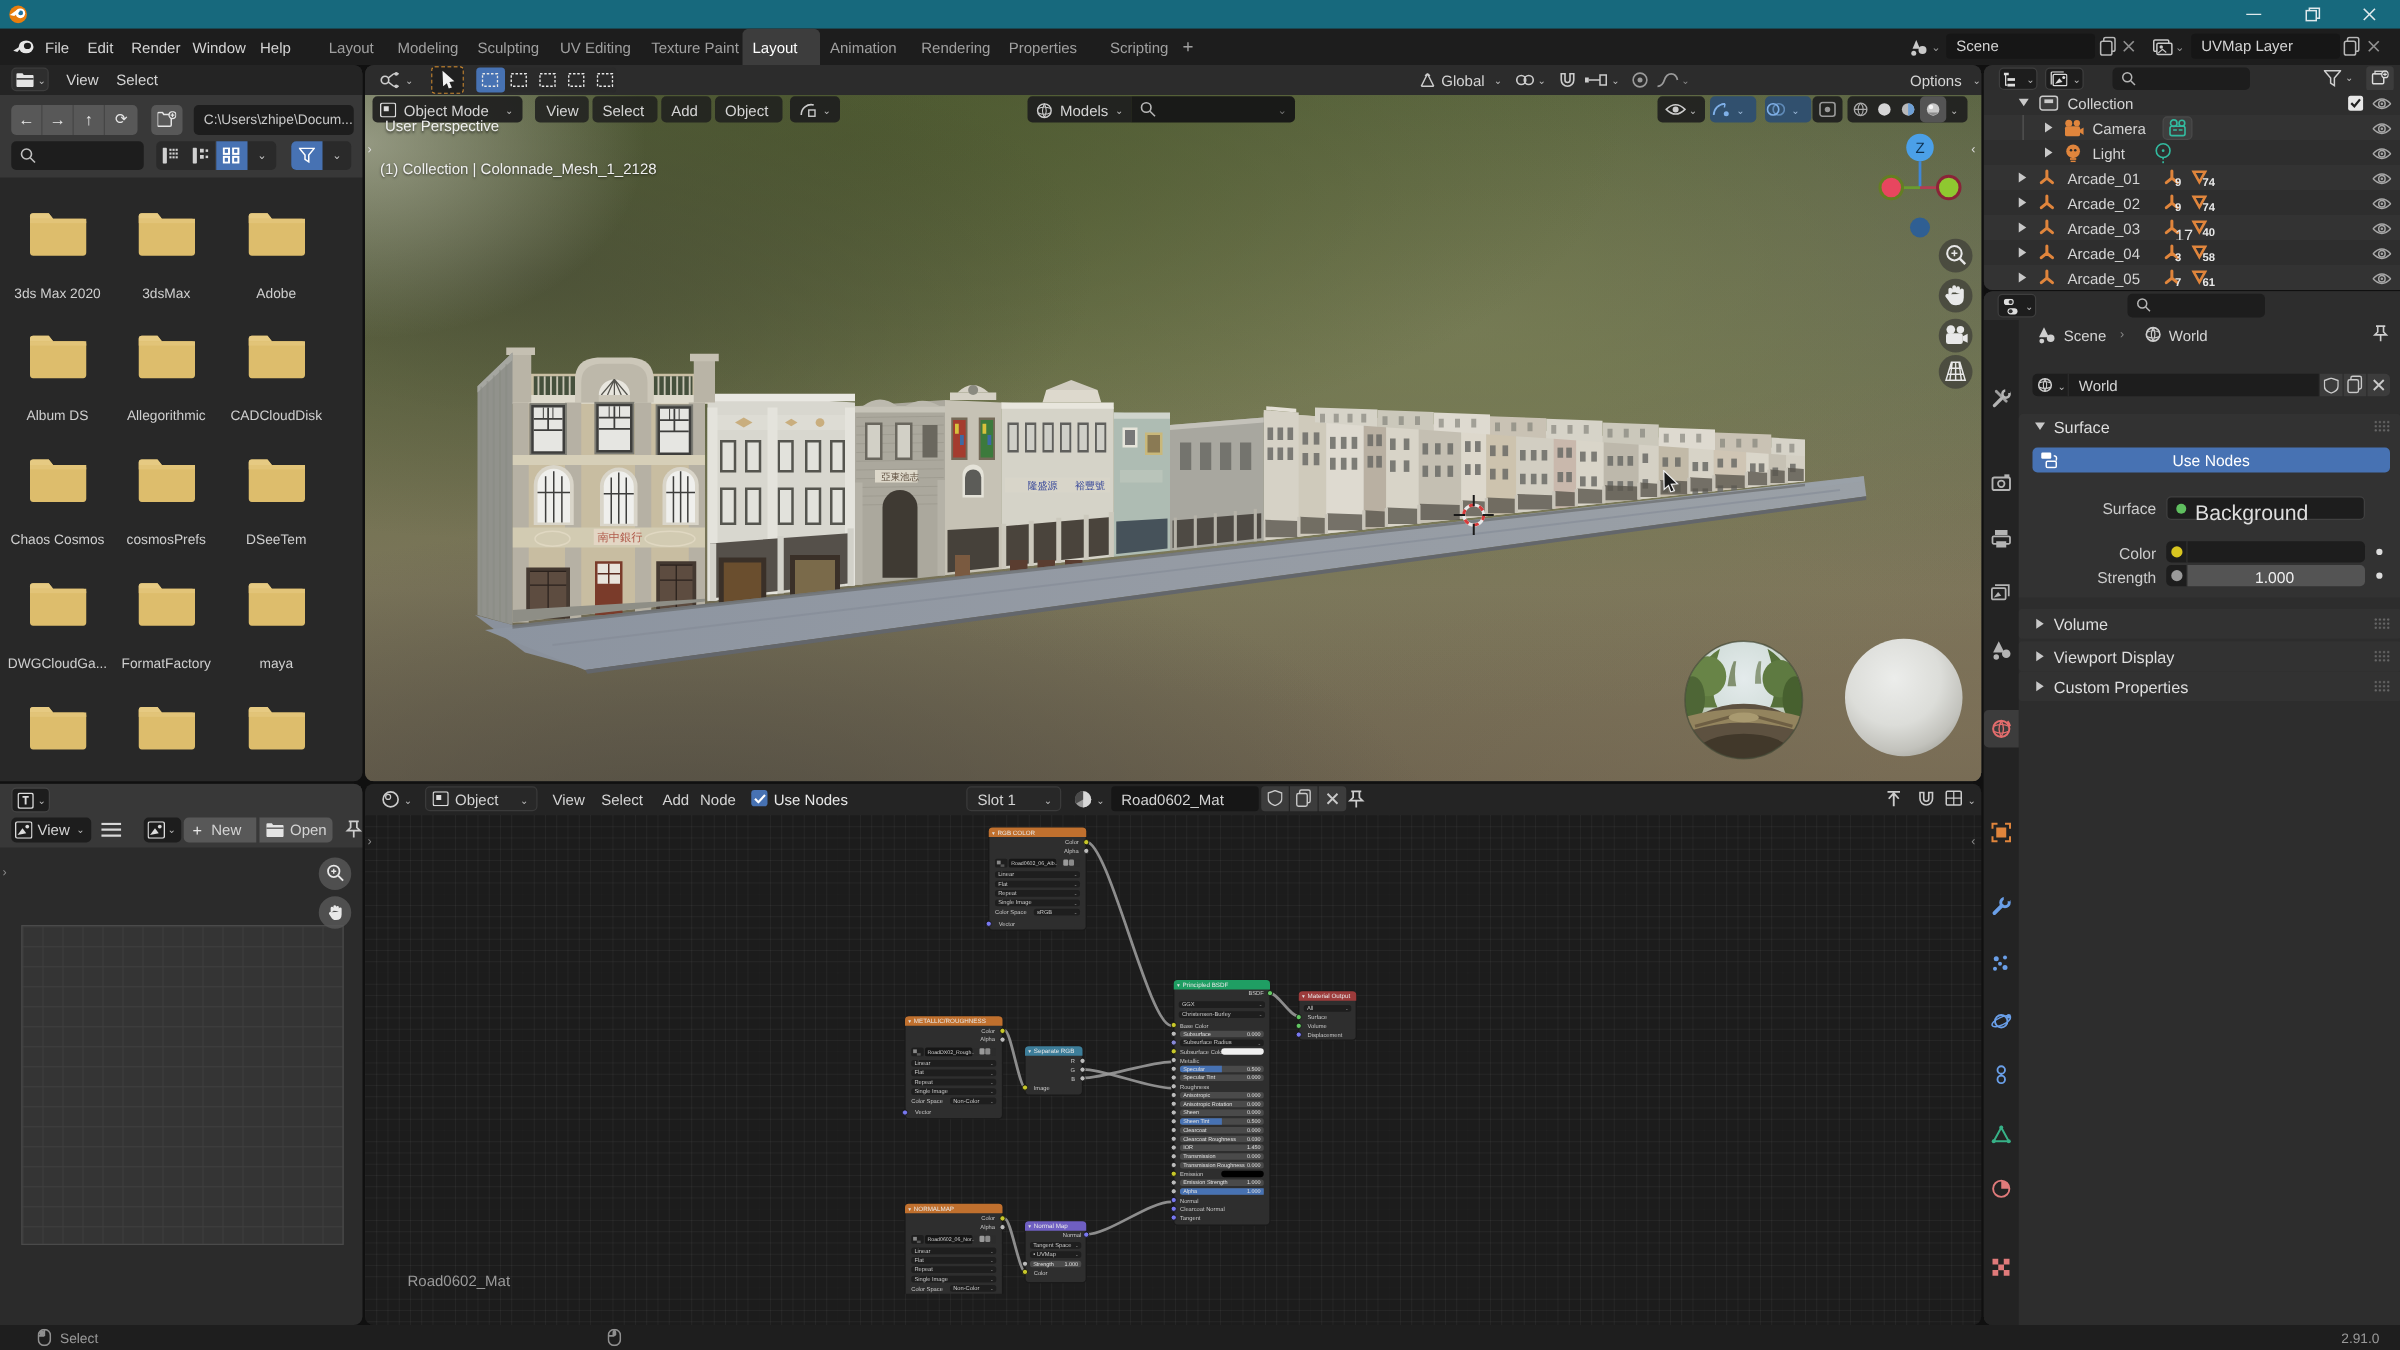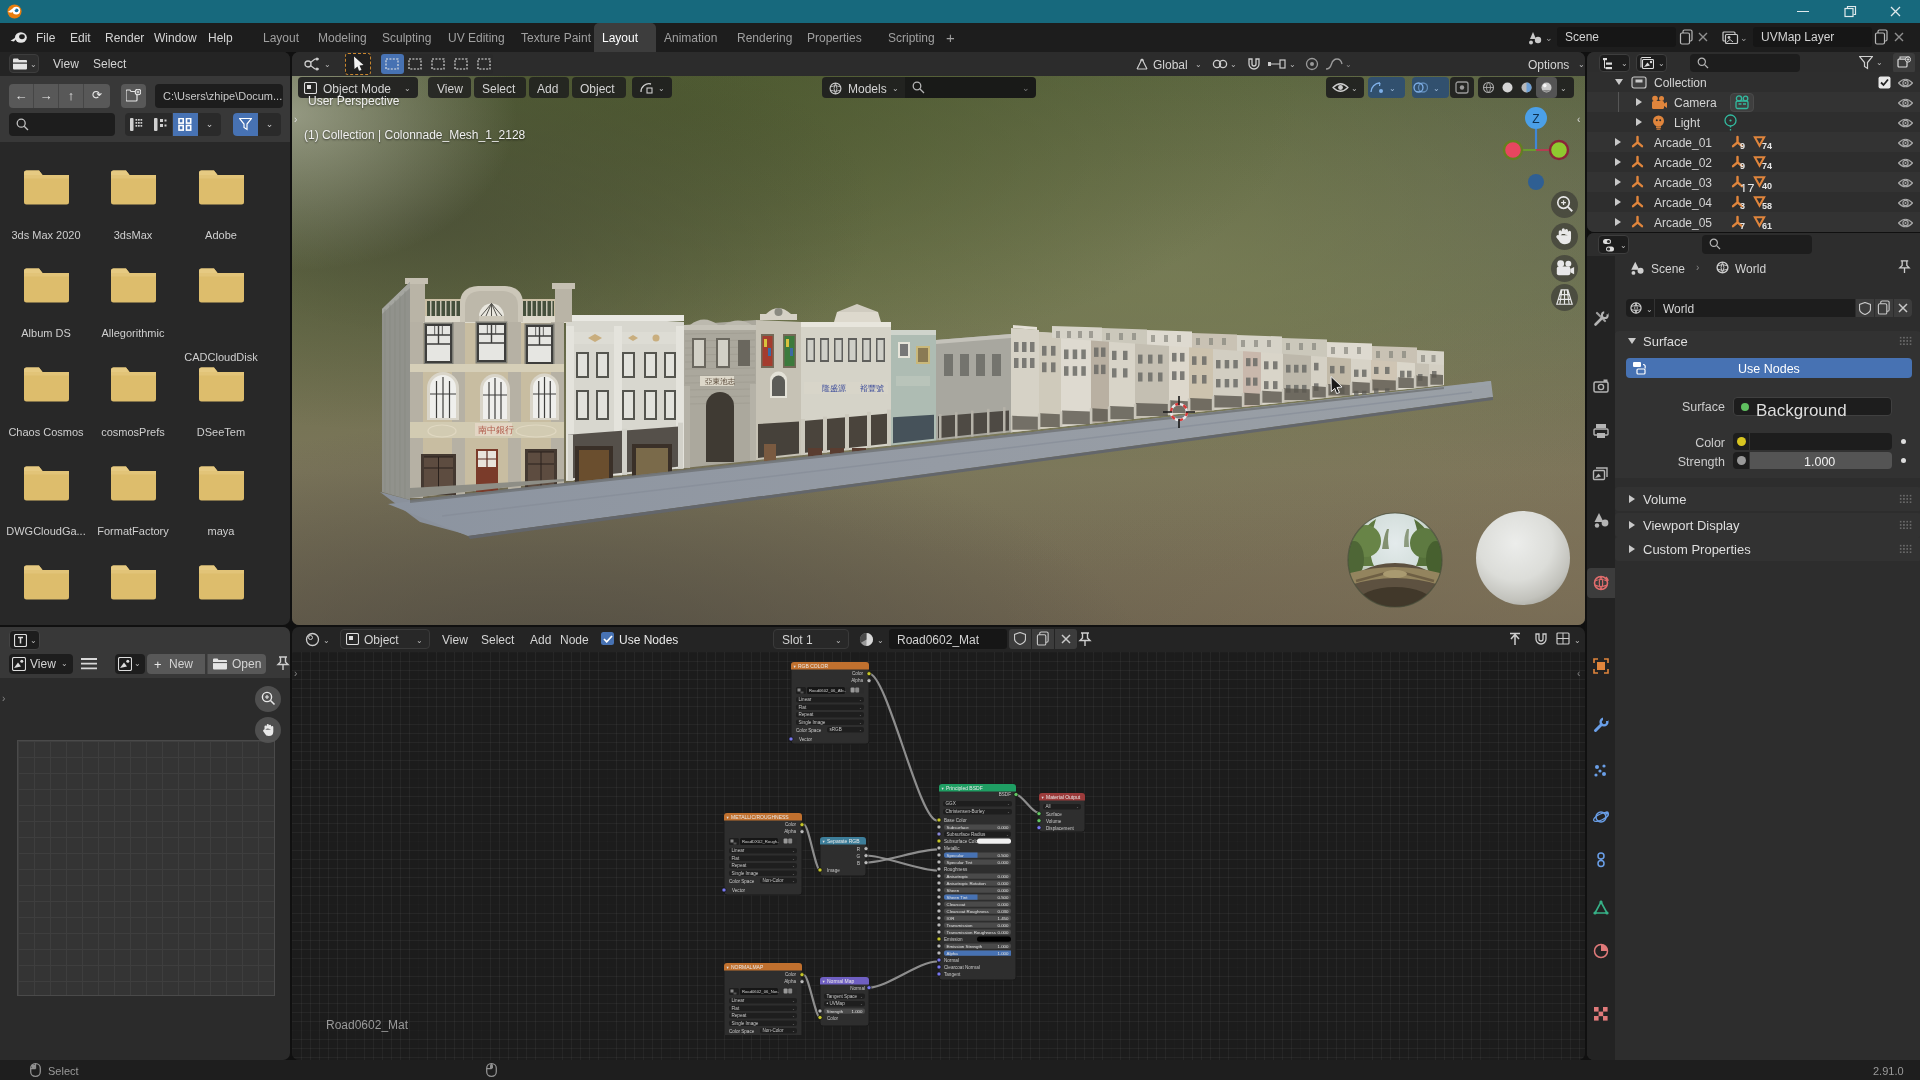--- a/index.html
+++ b/index.html
@@ -187,21 +187,21 @@
           <path d="M2 6 Q2 3.5 4.5 3.5 L17 3.5 L20.5 8 L44.5 8 Q47 8 47 10.5 L47 35 Q47 37.5 44.5 37.5 L4.5 37.5 Q2 37.5 2 35 Z" fill="#ddbd6c"></path>
           <path d="M2 6 Q2 3.5 4.5 3.5 L17 3.5 L20.5 8 L2 8 Z" fill="#e6ca82"></path>
           <rect x="2" y="8" width="45" height="3.5" fill="#e2c478"></rect>
         </svg>
       <div class="abs" style="left:73px;top:185px;width:120px;text-align:center;color:#cfcfcf;font-size:11px;">Allegorithmic</div>
       <svg class="abs" style="left:197px;top:123px" width="49" height="39" viewBox="0 0 49 39">
           <path d="M2 6 Q2 3.5 4.5 3.5 L17 3.5 L20.5 8 L44.5 8 Q47 8 47 10.5 L47 35 Q47 37.5 44.5 37.5 L4.5 37.5 Q2 37.5 2 35 Z" fill="#ddbd6c"></path>
           <path d="M2 6 Q2 3.5 4.5 3.5 L17 3.5 L20.5 8 L2 8 Z" fill="#e6ca82"></path>
           <rect x="2" y="8" width="45" height="3.5" fill="#e2c478"></rect>
         </svg>
-      <div class="abs" style="left:161px;top:185px;width:120px;text-align:center;color:#cfcfcf;font-size:11px;margin-top:24px;">CADCloudDisk</div>
+      <div class="abs" style="left:161px;top:185px;width:120px;text-align:center;color:#cfcfcf;font-size:11px;">CADCloudDisk</div>
       <svg class="abs" style="left:22px;top:222px" width="49" height="39" viewBox="0 0 49 39">
           <path d="M2 6 Q2 3.5 4.5 3.5 L17 3.5 L20.5 8 L44.5 8 Q47 8 47 10.5 L47 35 Q47 37.5 44.5 37.5 L4.5 37.5 Q2 37.5 2 35 Z" fill="#ddbd6c"></path>
           <path d="M2 6 Q2 3.5 4.5 3.5 L17 3.5 L20.5 8 L2 8 Z" fill="#e6ca82"></path>
           <rect x="2" y="8" width="45" height="3.5" fill="#e2c478"></rect>
         </svg>
       <div class="abs" style="left:-14px;top:284px;width:120px;text-align:center;color:#cfcfcf;font-size:11px;">Chaos Cosmos</div>
       <svg class="abs" style="left:109px;top:222px" width="49" height="39" viewBox="0 0 49 39">
           <path d="M2 6 Q2 3.5 4.5 3.5 L17 3.5 L20.5 8 L44.5 8 Q47 8 47 10.5 L47 35 Q47 37.5 44.5 37.5 L4.5 37.5 Q2 37.5 2 35 Z" fill="#ddbd6c"></path>
           <path d="M2 6 Q2 3.5 4.5 3.5 L17 3.5 L20.5 8 L2 8 Z" fill="#e6ca82"></path>
           <rect x="2" y="8" width="45" height="3.5" fill="#e2c478"></rect>

